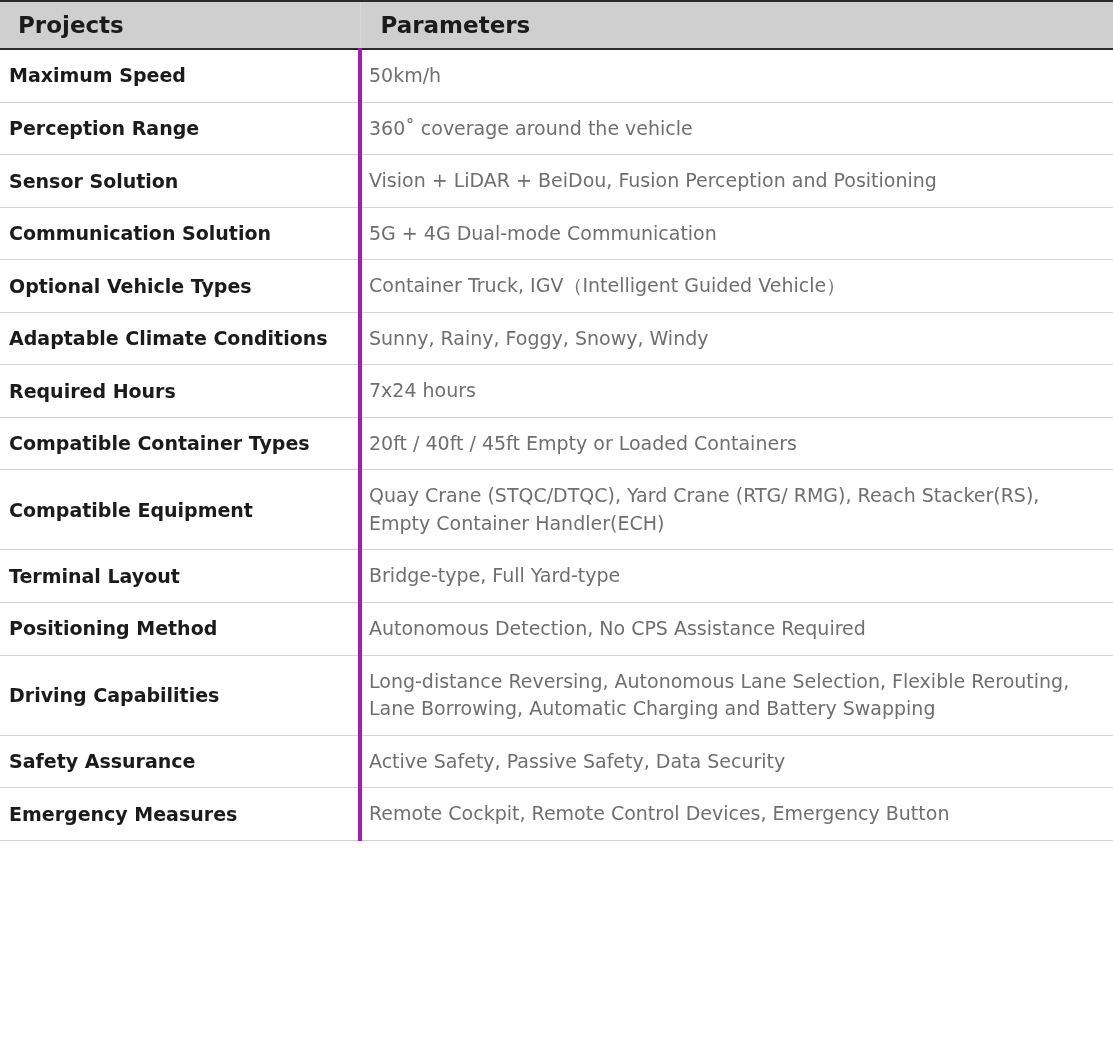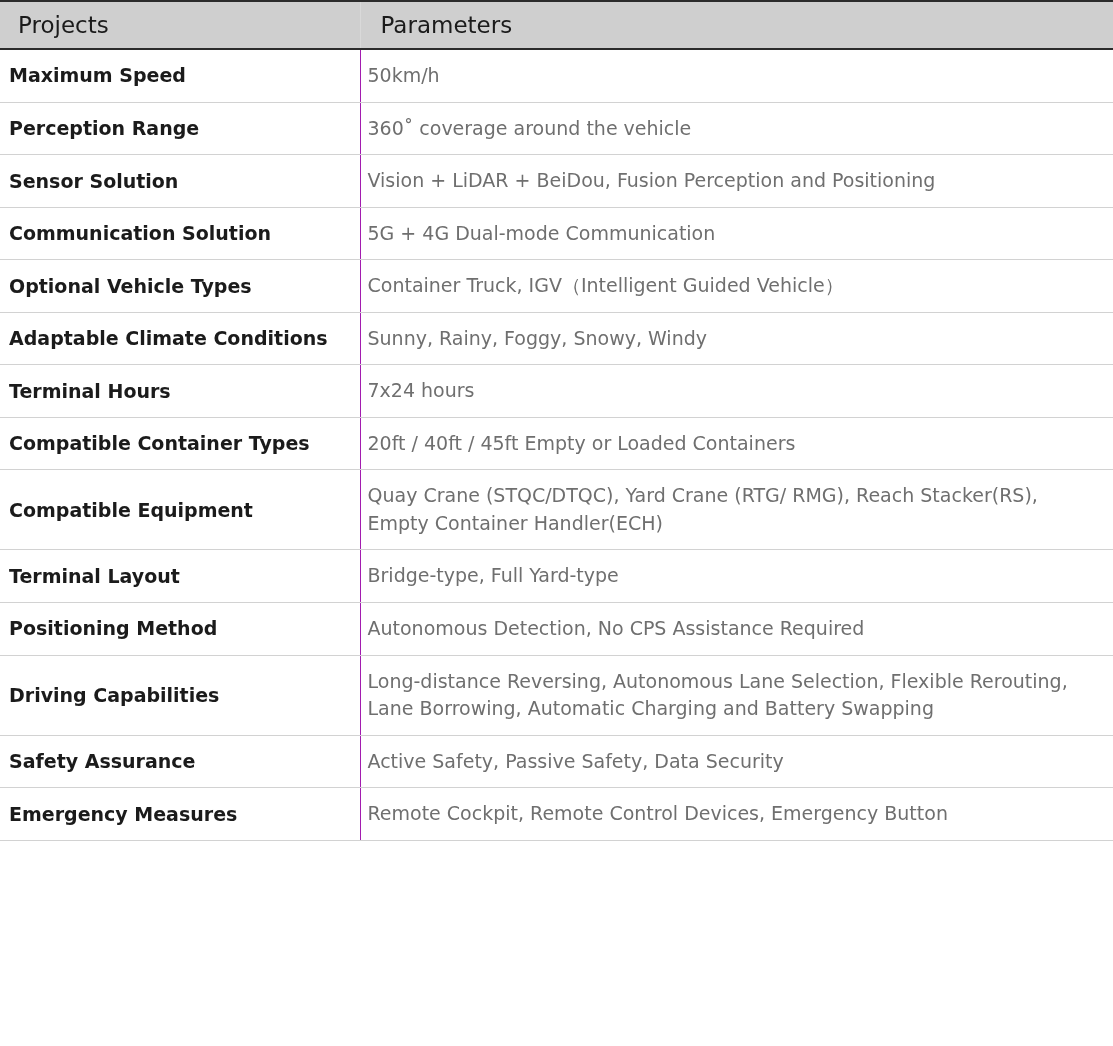--- a/index.html
+++ b/index.html
@@ -37,21 +37,21 @@
     table-layout: fixed;
     margin: 0;
   }
   table.params col.c1 { width: 360px; }
   table.params col.c2 { width: 753px; }
 
   table.params thead th {
     background: #CFCFCF;
     color: #1b1b1b;
     font-size: 23px;
-    font-weight: normal;
+    font-weight: bold;
     text-align: left;
     padding: 10px 0 10px 18px;
     border-top: 2px solid #2b2b2b;
     border-bottom: 2px solid #2b2b2b;
     height: 38px;
     box-sizing: border-box;
   }
   table.params thead th.p2 {
     padding-left: 20px;
     border-left: 1px solid #d9d9d9;
@@ -68,21 +68,21 @@
     padding: 12px 10px 12px 9px;
     line-height: 1.3;
     background: #ffffff;
   }
   td.val {
     font-size: 19px;
     font-weight: normal;
     color: #6f6f6f;
     padding: 12px 12px 12px 7px;
     line-height: 1.45;
-    border-left: 1px solid #a21caf;
+    border-left: 4px solid #a21caf;
     background: #ffffff;
   }
   tbody tr:last-child td {
     border-bottom: 1px solid #d2d2d2;
   }
 </style>
 </head>
 <body>
 
 <div class="page">
@@ -118,21 +118,21 @@
       </tr>
       <tr>
         <td class="proj">Optional Vehicle Types</td>
         <td class="val">Container Truck, IGV（Intelligent Guided Vehicle）</td>
       </tr>
       <tr>
         <td class="proj">Adaptable Climate Conditions</td>
         <td class="val">Sunny, Rainy, Foggy, Snowy, Windy</td>
       </tr>
       <tr>
-        <td class="proj">Terminal Hours</td>
+        <td class="proj">Required Hours</td>
         <td class="val">7x24 hours</td>
       </tr>
       <tr>
         <td class="proj">Compatible Container Types</td>
         <td class="val">20ft / 40ft / 45ft Empty or Loaded Containers</td>
       </tr>
       <tr>
         <td class="proj">Compatible Equipment</td>
         <td class="val">Quay Crane (STQC/DTQC), Yard Crane (RTG/ RMG), Reach Stacker(RS), Empty Container Handler(ECH)</td>
       </tr>

